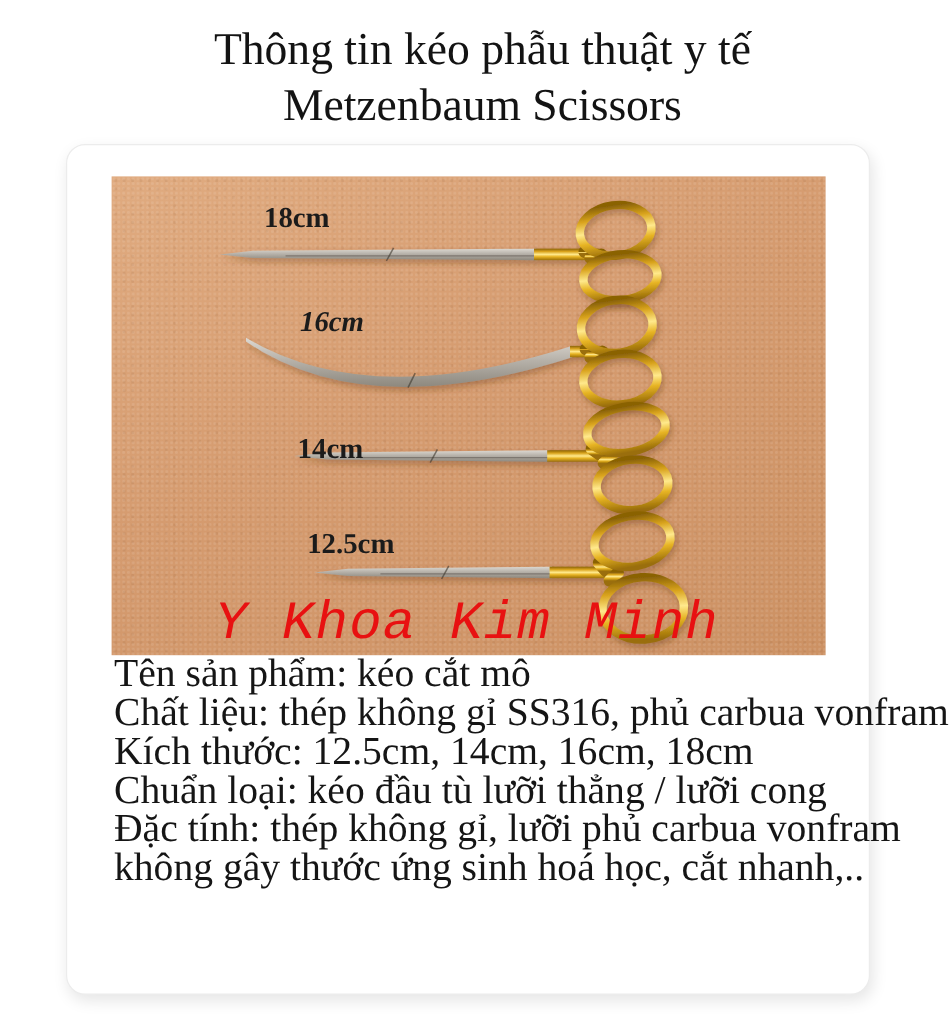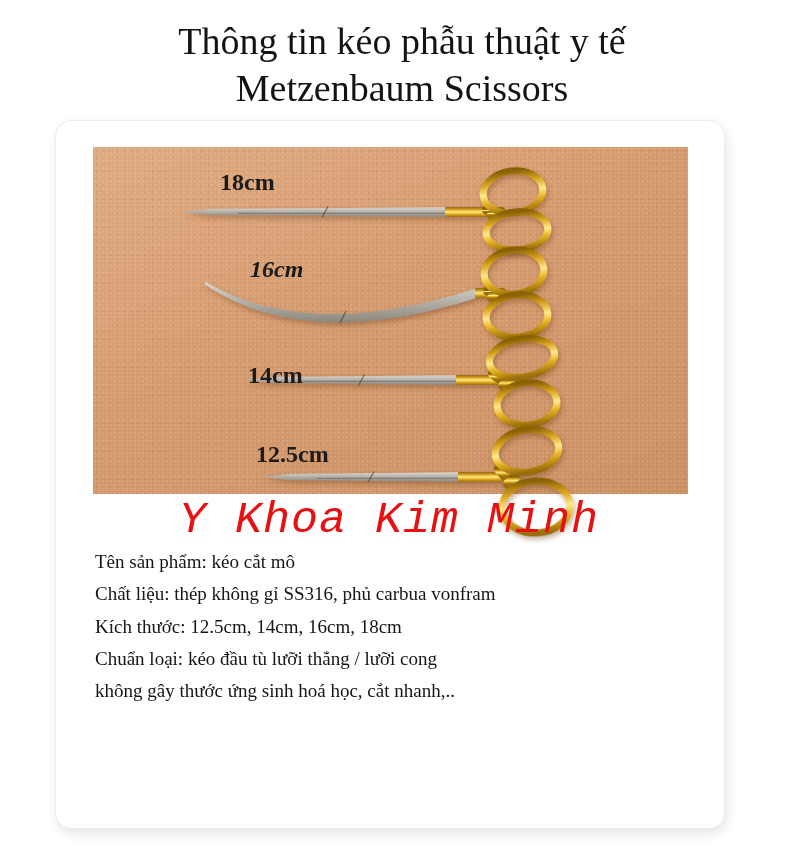--- a/index.html
+++ b/index.html
@@ -12,21 +12,21 @@
     text-align:center; color:#131313; font-size:38px; line-height:47px;
     font-weight:400; margin:16px;
   }
   .title span { display:block; }
   .card {
     position:absolute; left:55px; top:120px; width:668px; height:707px;
     background:#ffffff; border:1px solid #ececec; border-radius:16px;
     box-shadow:2px 5px 12px rgba(0,0,0,0.10);
   }
   .photo {
-    position:absolute; left:37px; top:26px; width:595px; height:347px;
+    position:absolute; left:37px; top:26px; width:595px; height:399px;
     background-image:
       radial-gradient(rgba(255,255,255,0.10) 1px, transparent 1.4px),
       radial-gradient(rgba(120,70,30,0.10) 1px, transparent 1.4px),
       linear-gradient(155deg,#e0ab80 0%, #d59b6f 45%, #cc9163 100%);
     background-size:4px 4px, 7px 7px, 100% 100%;
   }
   .photo svg { position:absolute; left:0; top:0; }
   .size-label {
     position:absolute; font-size:24px; font-weight:bold; color:#1b1b1b;
     line-height:24px; white-space:nowrap;
@@ -36,21 +36,21 @@
   .lbl2 { left:155px; top:216px; }
   .lbl3 { left:163px; top:295px; }
   .watermark {
     position:absolute; left:86px; top:349px; white-space:nowrap;
     font-family:Liberation Mono, monospace;
     font-style:italic; font-size:45px; line-height:50px; color:#e81111;
     letter-spacing:1px;
   }
   .details {
     position:absolute; left:39px; top:425px; width:624px;
-    color:#151515; font-size:19px; line-height:32.3px;
+    color:#151515; font-size:33px; line-height:32.3px;
   }
   .details p { margin:0; white-space:nowrap; }
 </style>
 </head>
 <body>
 
 <div class="page">
 
   <h1 class="title">
     <span>Thông tin kéo phẫu thuật y tế</span>
@@ -125,17 +125,18 @@
       <div class="size-label lbl3">12.5cm</div>
 
       <div class="watermark">Y Khoa Kim Minh</div>
     </div>
 
     <div class="details">
       <p>Tên sản phẩm: kéo cắt mô</p>
       <p>Chất liệu: thép không gỉ SS316, phủ carbua vonfram</p>
       <p>Kích thước: 12.5cm, 14cm, 16cm, 18cm</p>
       <p>Chuẩn loại: kéo đầu tù lưỡi thẳng / lưỡi cong</p>
+      <p>Đặc tính: thép không gỉ, lưỡi phủ carbua vonfram</p>
       <p>không gây thước ứng sinh hoá học, cắt nhanh,..</p>
     </div>
 
   </div>
 </div>
 
 </body></html>

